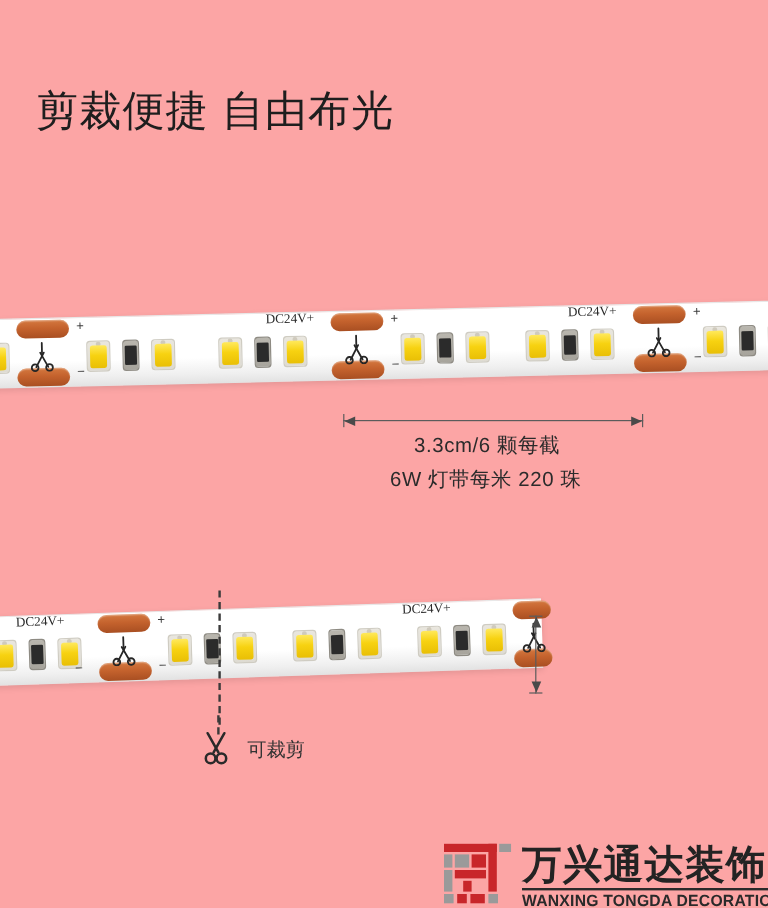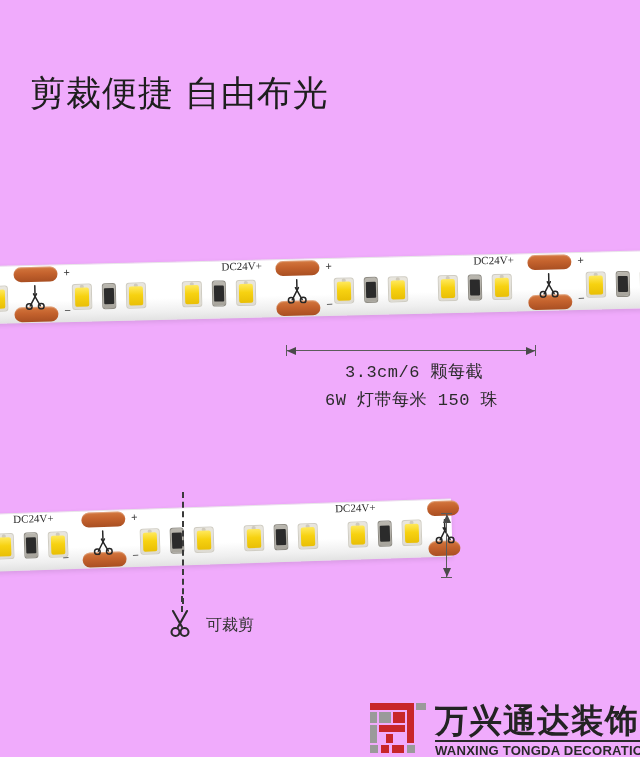--- a/index.html
+++ b/index.html
@@ -2,21 +2,21 @@
 <html><head>
 <meta charset="utf-8">
 <style>
   * { box-sizing: border-box; margin: 0; padding: 0; }
   html, body {
     width: 640px; height: 757px;
     background: #f5f5f5;
     font-family: "Liberation Sans", "DejaVu Sans", sans-serif;
     overflow: hidden;
   }
-  .page { position: relative; width: 640px; height: 757px; background: #f0abfc; }
+  .page { position: relative; width: 640px; height: 757px; background: #fca5a5; }
 
   
   .heading {
     position: absolute; left: 30px; top: 71px;
     font-size: 35px; line-height: 44px; color: #1e1e1e;
     letter-spacing: 1px; white-space: nowrap;
   }
   .subheading {
     position: absolute; left: 31px; top: 134px;
     font-size: 19px; line-height: 28px; color: #4a4a4a;
@@ -105,21 +105,21 @@
   .dim-v::after { bottom: 0; }
   .arrow-u, .arrow-d {
     position: absolute; left: -3.5px; width: 0; height: 0;
     border-left: 4px solid transparent; border-right: 4px solid transparent;
   }
   .arrow-u { top: 1px; border-bottom: 9px solid #4a4a4a; }
   .arrow-d { bottom: 1px; border-top: 9px solid #4a4a4a; }
 
   .dim-text {
     position: absolute; font-size: 17px; color: #2b2b2b;
-    letter-spacing: 0.5px; white-space: nowrap; font-family: Liberation Mono, monospace;
+    letter-spacing: 0.5px; white-space: nowrap;
   }
 
   
   .cut-note { position: absolute; display: flex; align-items: center; gap: 12px; justify-content: flex-end; }
   .cut-note-label { font-size: 16px; color: #333; white-space: nowrap; }
   .cut-dash {
     position: absolute; width: 0; border-left: 2px dashed #3a3a3a;
   }
 
   
@@ -278,21 +278,21 @@
     <div class="led" style="left:654px;top:34px; width:20px; height:26px;">
         <div class="led-body"></div>
       </div>
   </div>
 
   <div class="dim-h" style="left:286px; top:350px; width:250px;">
     <span class="arrow-l"></span>
     <span class="arrow-r"></span>
   </div>
   <div class="dim-text" style="left:345px; top:360px;">3.3cm/6 颗每截</div>
-  <div class="dim-text" style="left:325px; top:388px;">6W 灯带每米 150 珠</div>
+  <div class="dim-text" style="left:325px; top:388px;">6W 灯带每米 220 珠</div>
 
   <div class="strip-wrap" style="left:-16px; top:500px; width:470px; height:86px; transform:rotate(-1.9deg); transform-origin:left center;">
     <div class="strip" style="left:0; top:14px; width:468px; height:58px;">
       <div class="strip-sheen"></div>
     </div>
 
     <div class="led" style="left:10px; top:34px; width:20px; height:26px;">
         <div class="led-body"></div>
         <div class="led-dot"></div>
         <div class="led-phos"></div>

